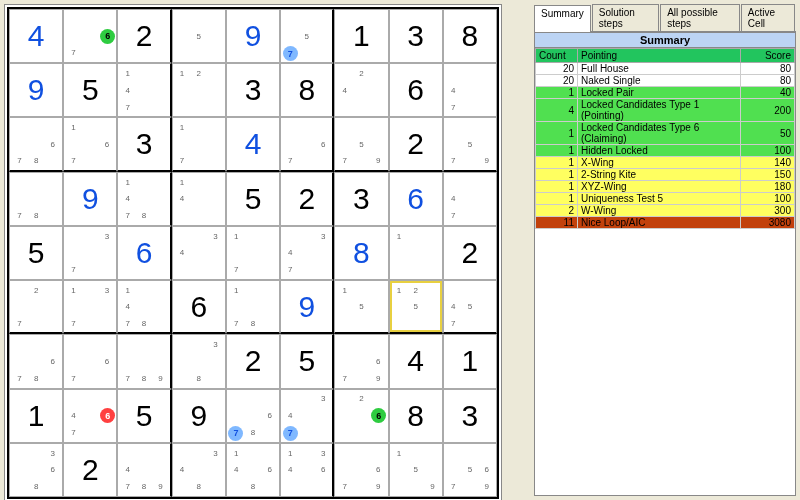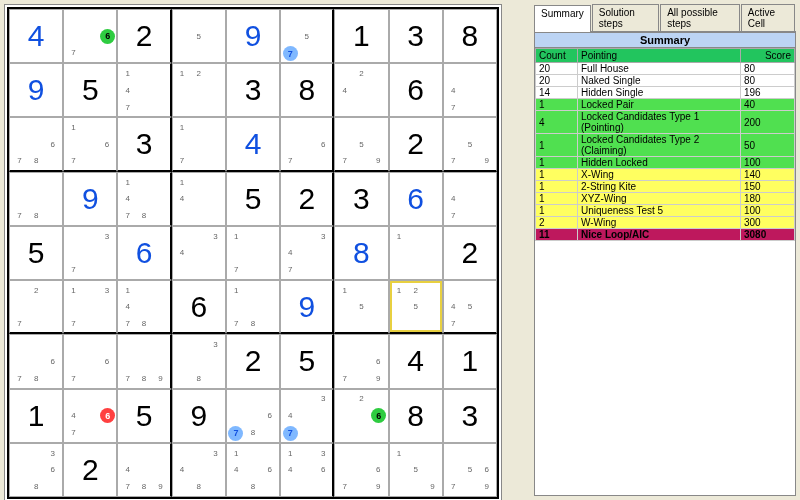--- a/index.html
+++ b/index.html
@@ -23,25 +23,25 @@
   .circ.red { background: #ff4040; color: #fff; }
   .hl { box-shadow: inset 0 0 0 2px #e8d040; }
   .tabs { display: flex; border-bottom: 1px solid #888; background: #ece9d8; }
   .tab { padding: 2px 6px; border: 1px solid #888; border-bottom: none; background: #ece9d8; margin-right: 1px; font-size: 10px; cursor: pointer; }
   .tab.active { background: #fff; position: relative; top: 1px; }
   .summary-box { border: 1px solid #888; background: #fff; flex: 1; overflow: auto; }
   .summary-title { text-align: center; font-weight: bold; background: #bcd4f4; border-bottom: 1px solid #888; padding: 1px; font-size: 11px; }
   table.sum { width: 100%; border-collapse: collapse; font-size: 10px; }
   table.sum th { background: #22c55e; border: 1px solid #aaa; padding: 1px 3px; text-align: left; font-weight: normal; }
   table.sum td { border: 1px solid #ccc; padding: 0 3px; }
-  table.sum td.r { text-align: left; }
+  table.sum td.r { text-align: right; }
   .row-white { background: #fff; }
   .row-green { background: #50e050; }
   .row-yellow { background: #ffff60; }
-  .row-orange { background: #be185d; font-weight: bold; }
+  .row-orange { background: #c2410c; }
 </style>
 </head>
 <body>
 
 <div class="app">
   <div class="left">
     <div class="grid-wrap">
       <div class="grid" id="grid">
           <div class="cell">
             <span class="big blue">4</span>
@@ -777,38 +777,33 @@
             <tr class="row-white">
               <td class="r">20</td>
               <td>Full House</td>
               <td class="r">80</td>
             </tr>
             <tr class="row-white">
               <td class="r">20</td>
               <td>Naked Single</td>
               <td class="r">80</td>
             </tr>
-            <tr class="row-white">
-              <td class="r">14</td>
-              <td>Hidden Single</td>
-              <td class="r">196</td>
-            </tr>
             <tr class="row-green">
               <td class="r">1</td>
               <td>Locked Pair</td>
               <td class="r">40</td>
             </tr>
             <tr class="row-green">
               <td class="r">4</td>
               <td>Locked Candidates Type 1 (Pointing)</td>
               <td class="r">200</td>
             </tr>
             <tr class="row-green">
               <td class="r">1</td>
-              <td>Locked Candidates Type 2 (Claiming)</td>
+              <td>Locked Candidates Type 6 (Claiming)</td>
               <td class="r">50</td>
             </tr>
             <tr class="row-green">
               <td class="r">1</td>
               <td>Hidden Locked</td>
               <td class="r">100</td>
             </tr>
             <tr class="row-yellow">
               <td class="r">1</td>
               <td>X-Wing</td>

